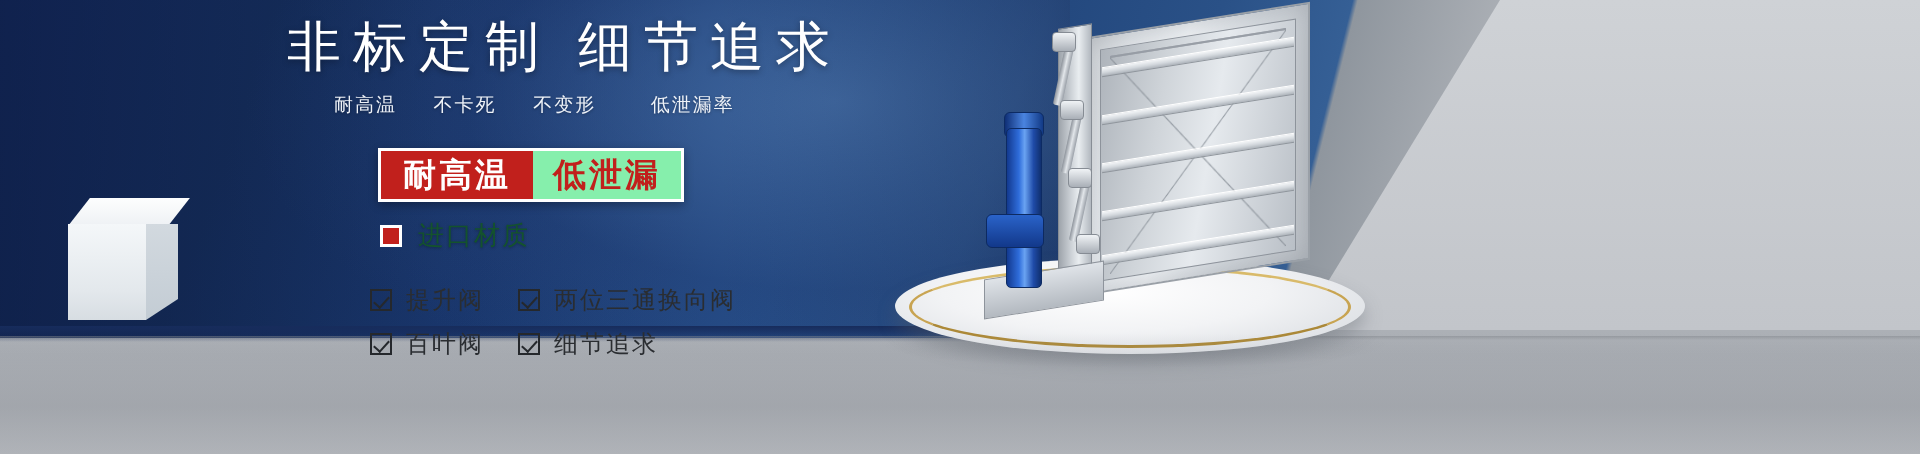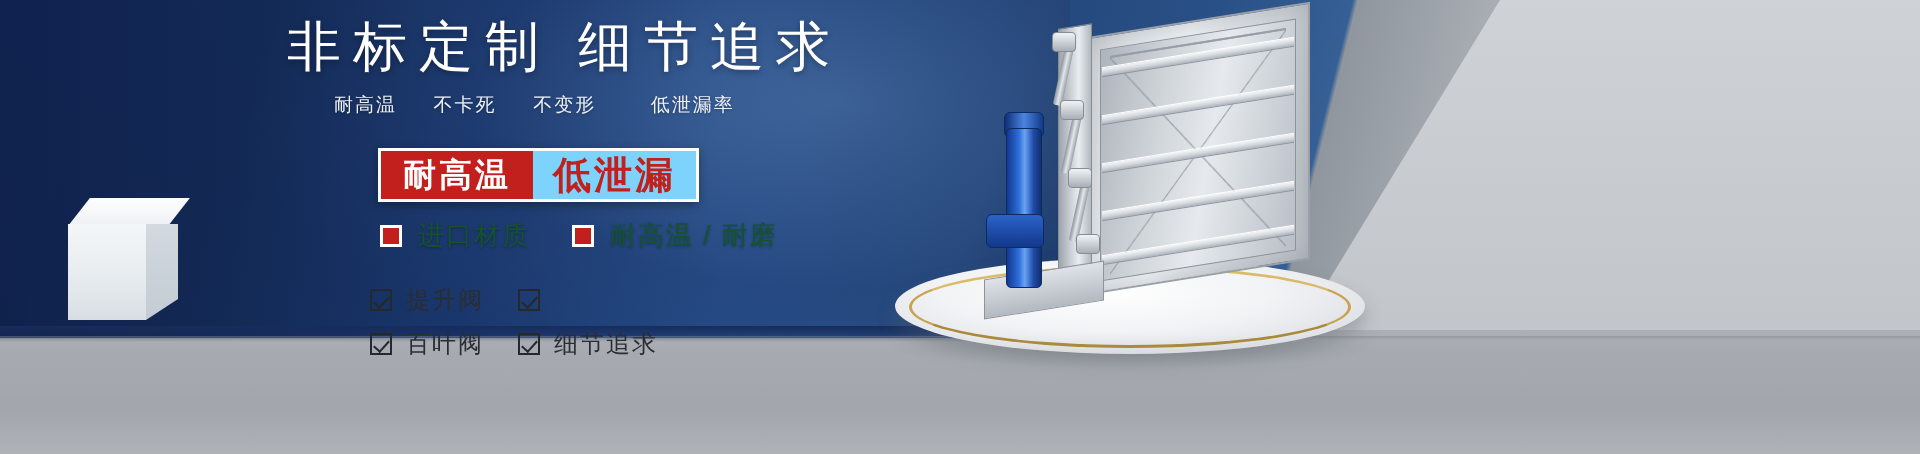--- a/index.html
+++ b/index.html
@@ -177,22 +177,22 @@
     display:flex; align-items:stretch;
     box-shadow:0 3px 9px rgba(0,0,0,0.32);
   }
   .badge-red {
     background:#c1201c; color:#ffffff;
     font-size:33px; font-weight:700; letter-spacing:3px;
     padding:0 22px; display:flex; align-items:center;
     border:3px solid #ffffff; border-right:none;
   }
   .badge-white {
-    background:#7dd3fc; color:#c1201c;
-    font-size:38px; font-weight:700; letter-spacing:3px;
+    background:#86efac; color:#c1201c;
+    font-size:33px; font-weight:700; letter-spacing:3px;
     padding:0 20px; display:flex; align-items:center;
     border:3px solid #ffffff; border-left:none;
   }
 
   .features {
     position:absolute; left:380px; top:218px;
     display:flex; align-items:center; gap:42px;
     font-size:26px; color:#14532d; letter-spacing:2px; white-space:nowrap;
     text-shadow:0 1px 3px rgba(0,0,0,0.3);
   }
@@ -284,33 +284,30 @@
   <div class="badge">
     <div class="badge-red">耐高温</div>
     <div class="badge-white">低泄漏</div>
   </div>
 
   <div class="features">
     <div class="feature">
       <span class="sq"></span>
       <span>进口材质</span>
     </div>
-    <div class="feature">
-      <span class="sq"></span>
-      <span>耐高温 / 耐磨</span>
-    </div>
   </div>
 
   <div class="valve-list">
     <div class="valve">
       <span class="chk"></span>
       <span>提升阀</span>
     </div>
     <div class="valve">
       <span class="chk"></span>
+      <span>两位三通换向阀</span>
     </div>
     <div class="valve">
       <span class="chk"></span>
       <span>百叶阀</span>
     </div>
     <div class="valve">
       <span class="chk"></span>
       <span>细节追求</span>
     </div>
   </div>

